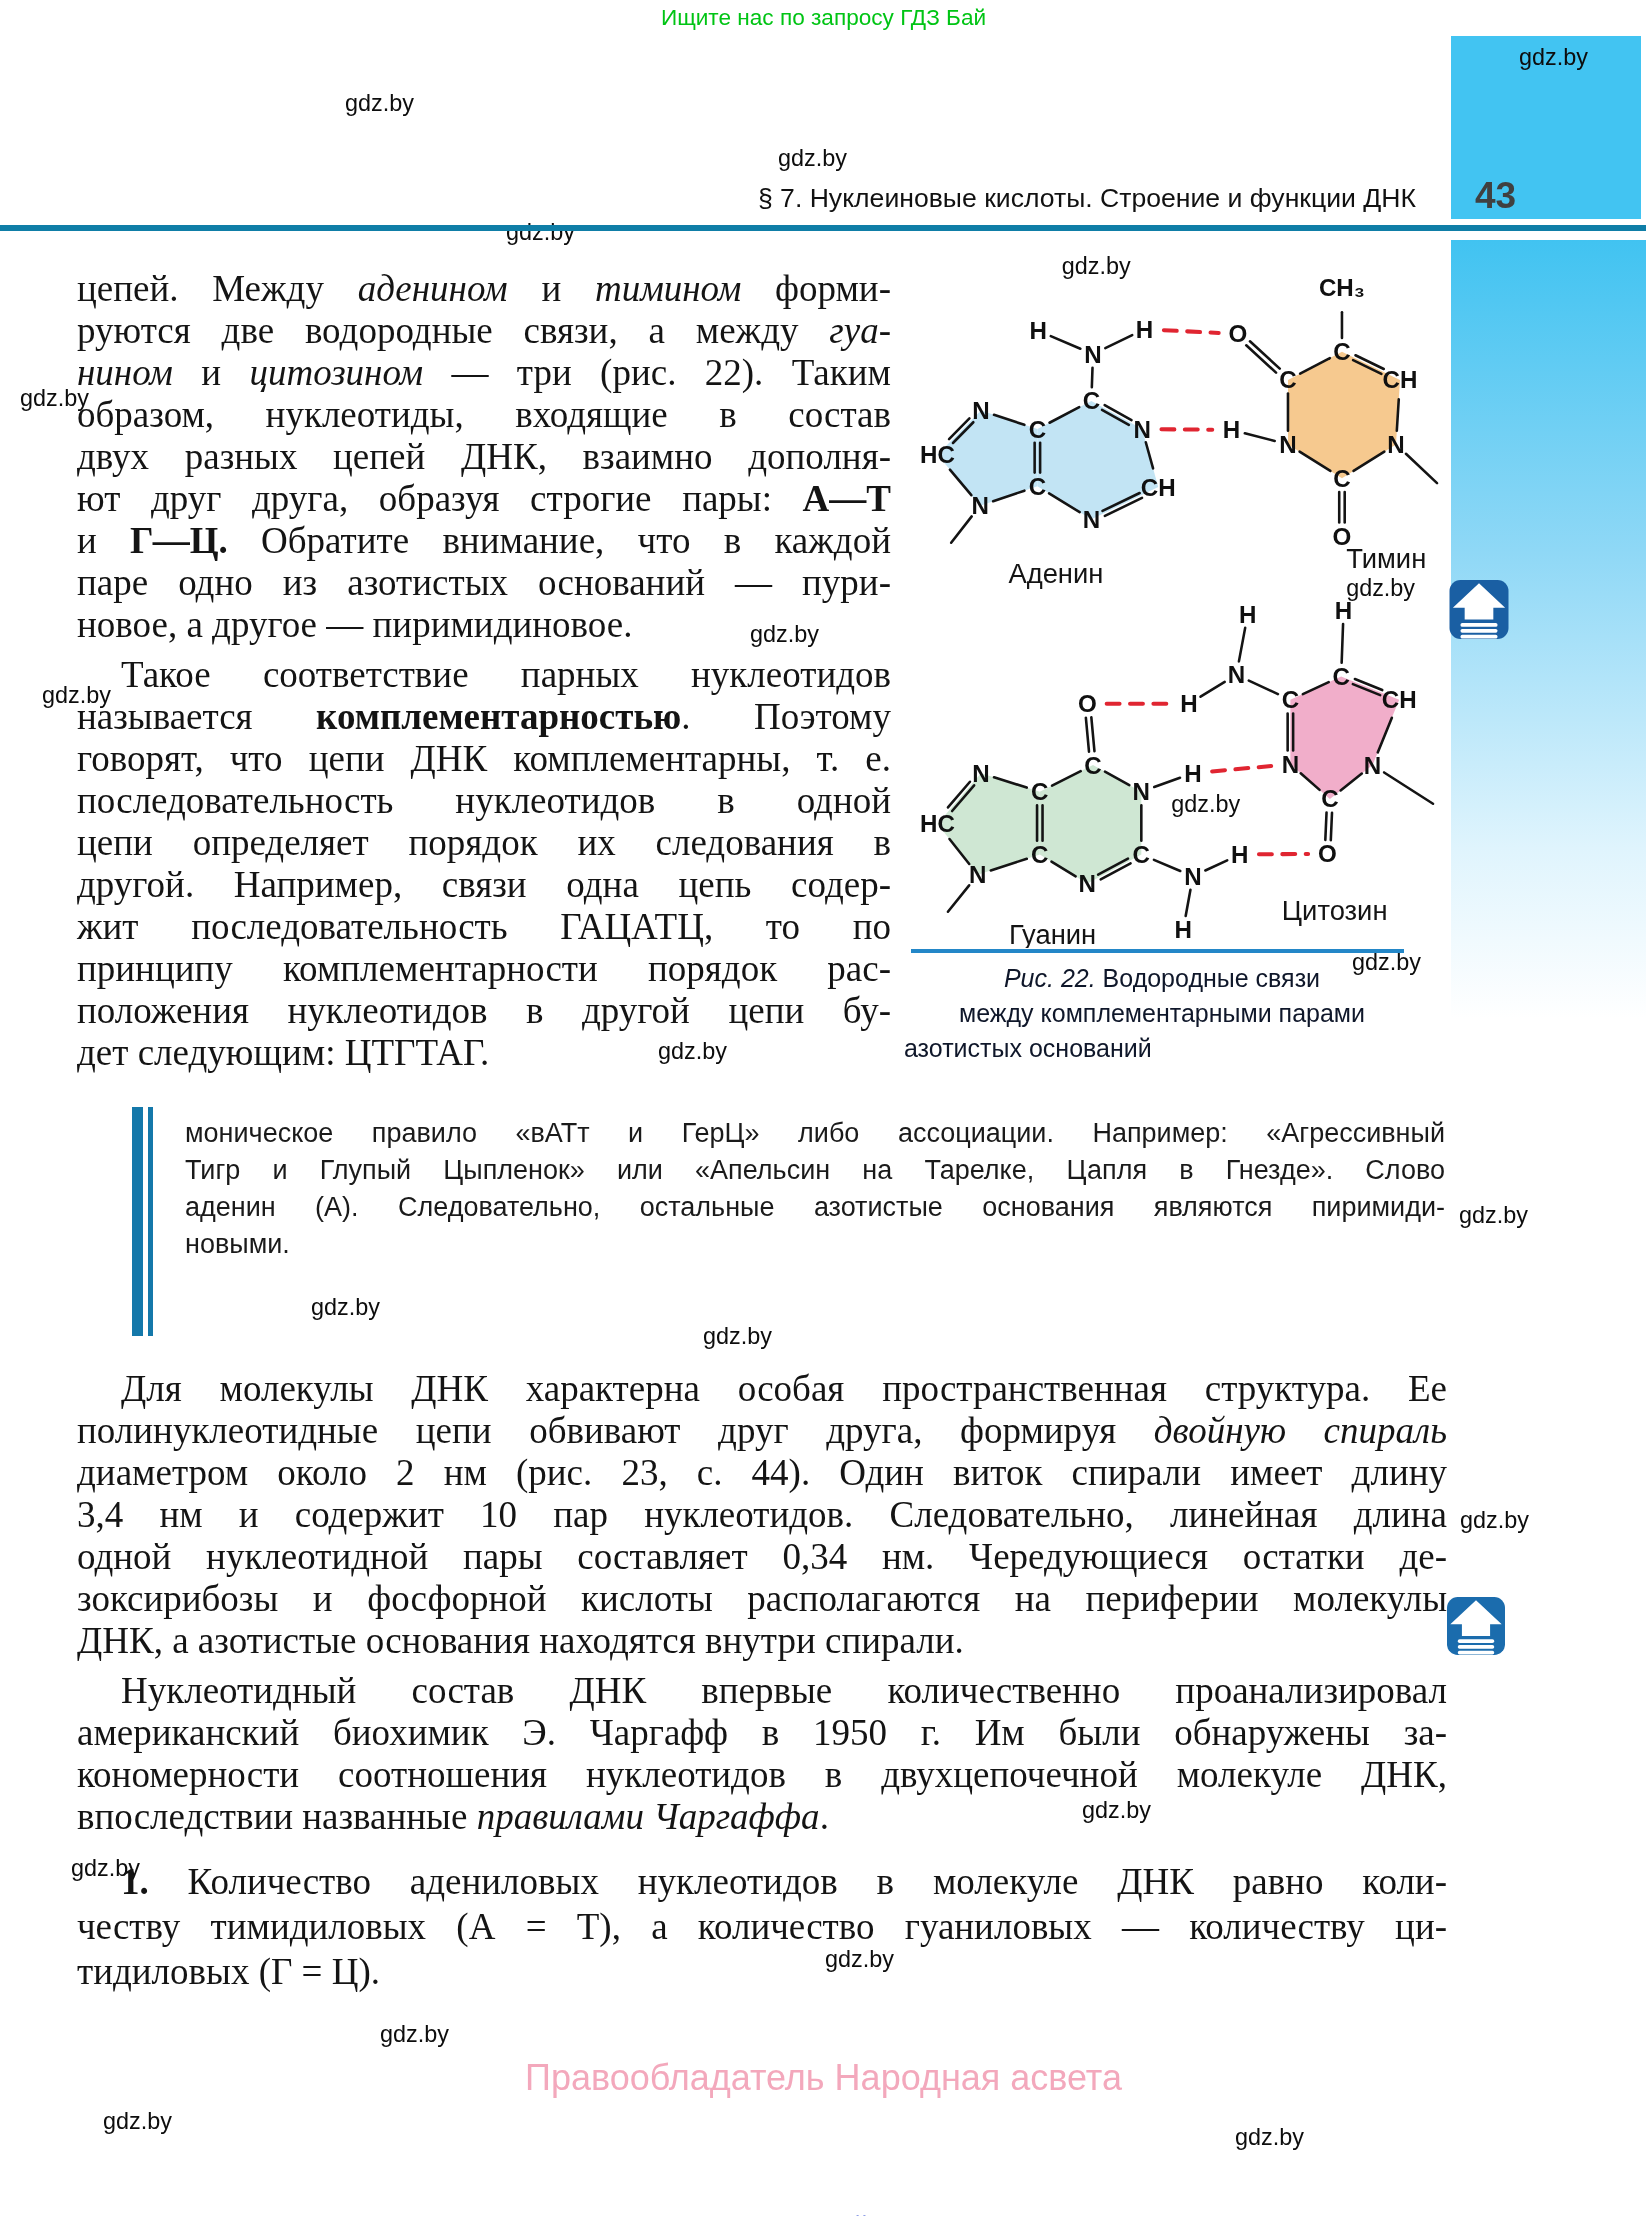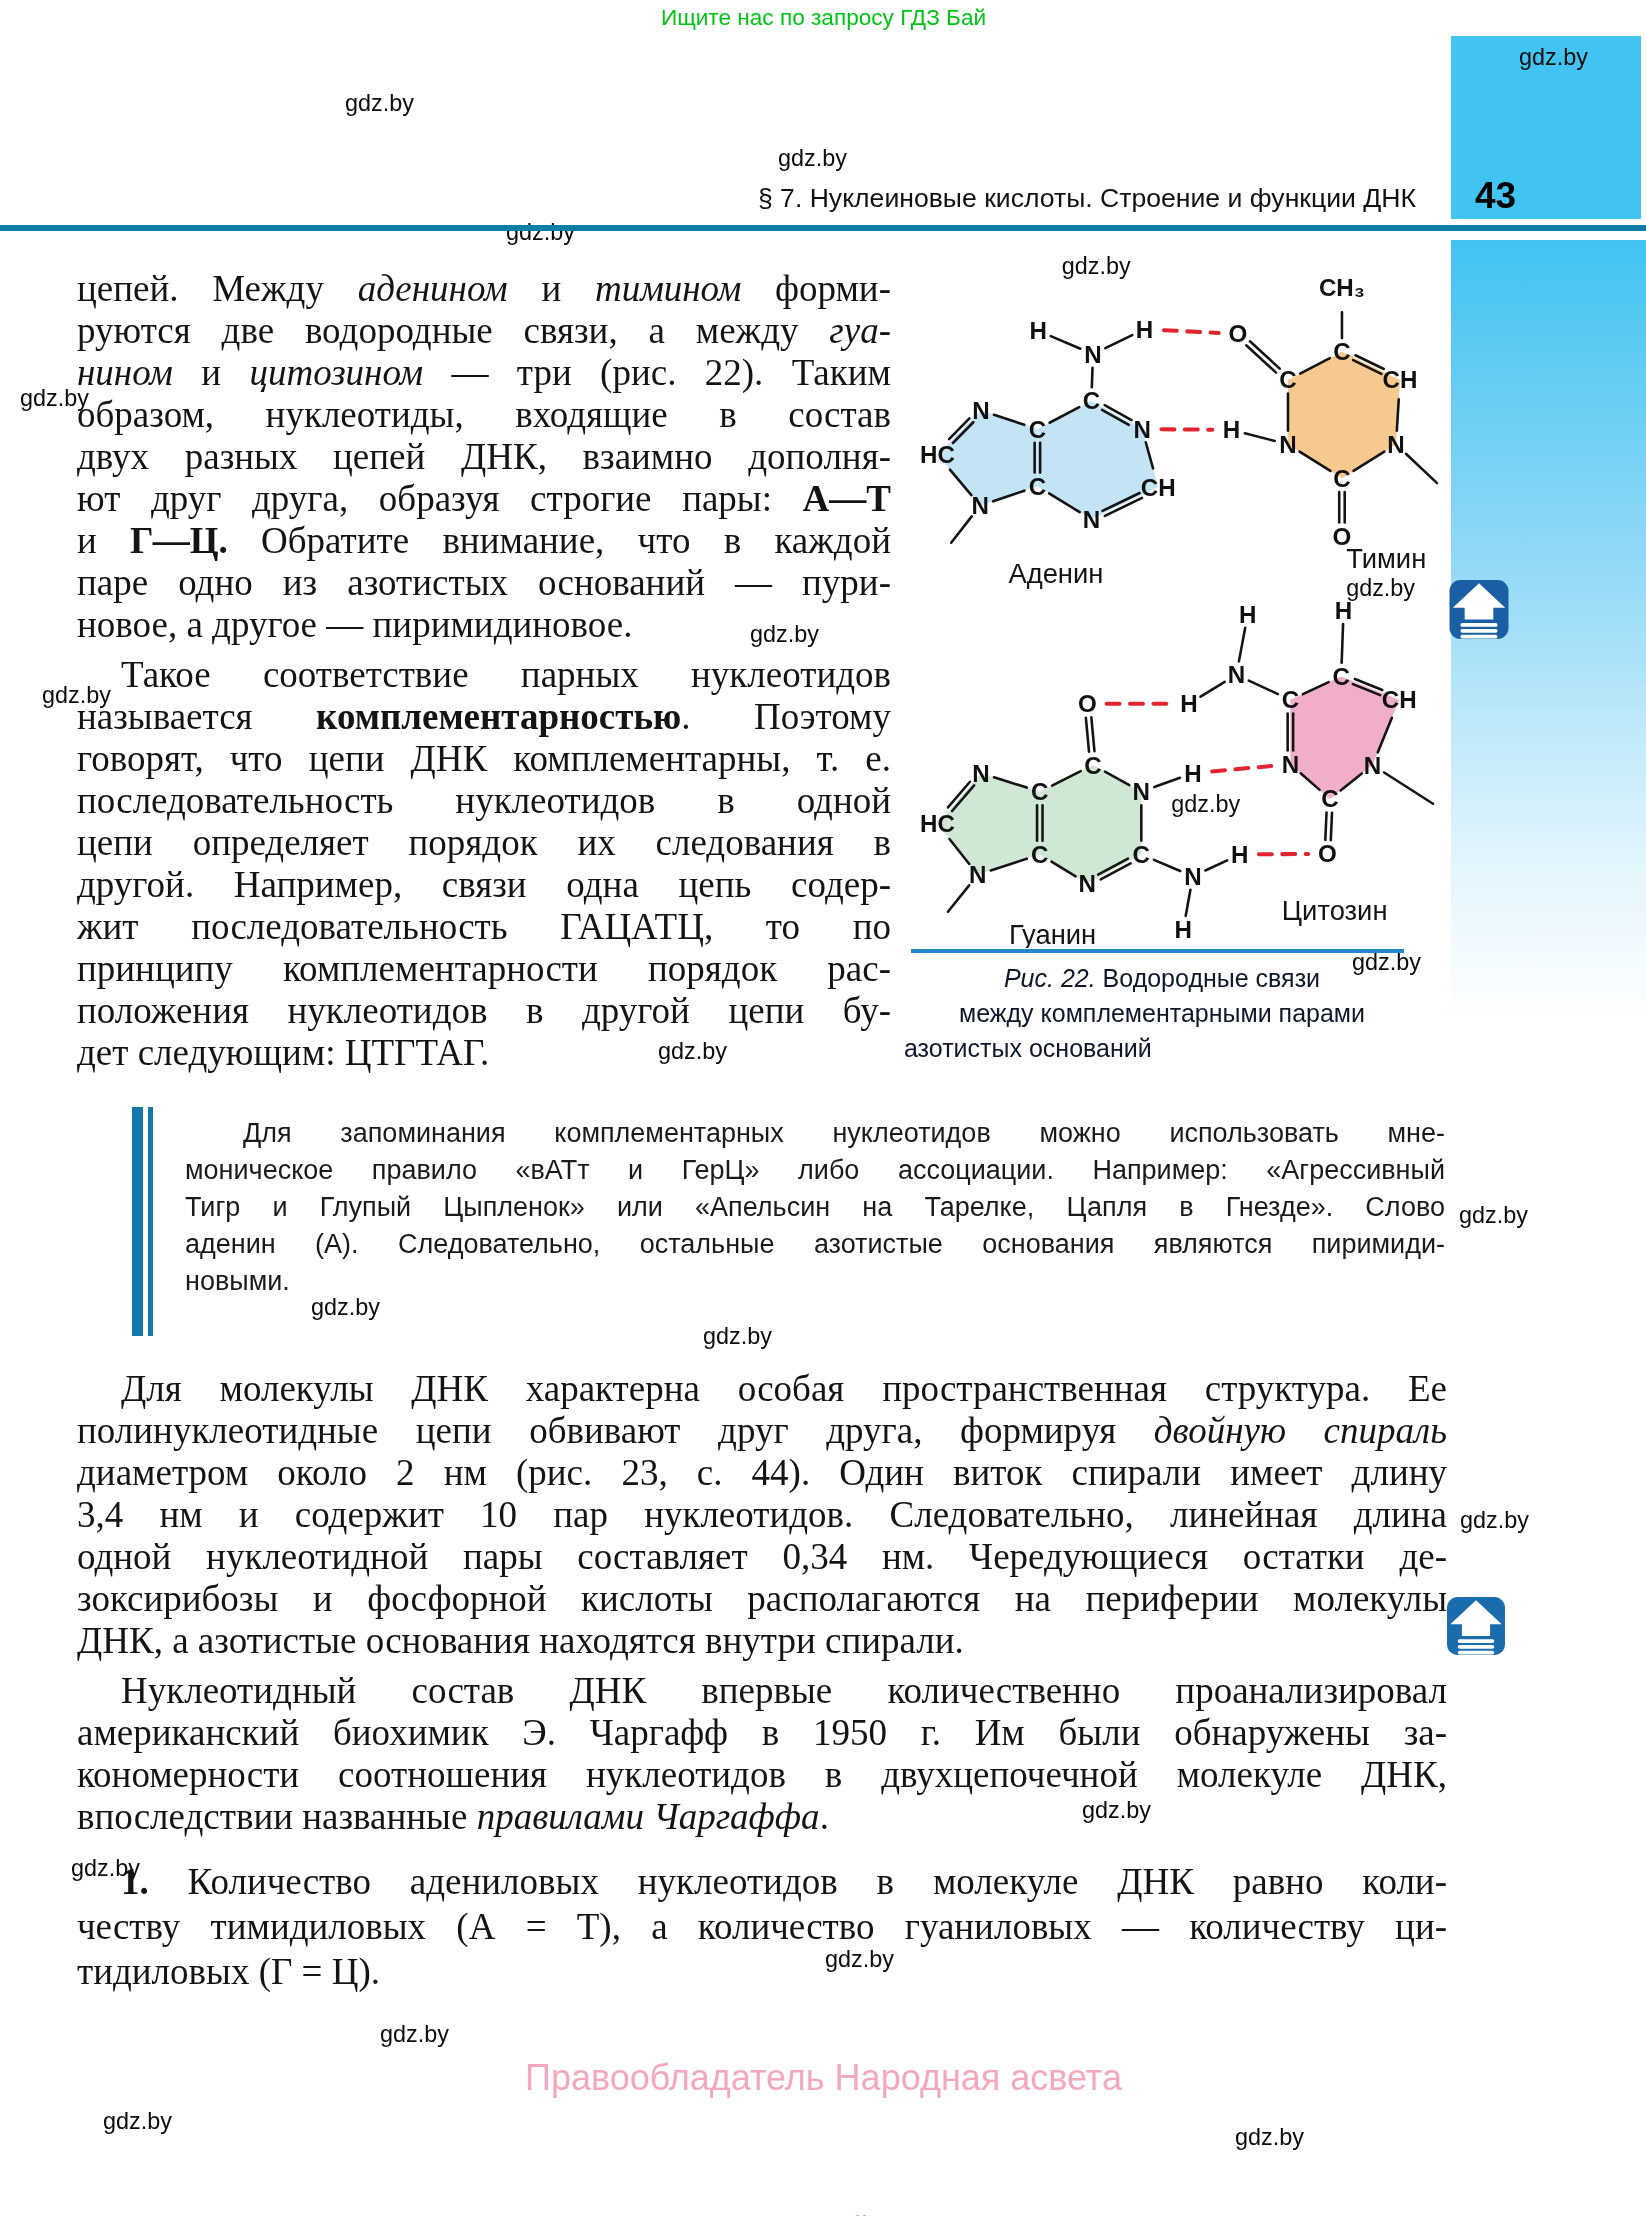--- a/index.html
+++ b/index.html
@@ -8,21 +8,21 @@
   .abs{position:absolute;}
   
   #top-banner{top:4.8px;left:0;width:100%;text-align:center;font-size:22.6px;font-weight:500;}
   
   .wm{position:absolute;font-size:23.4px;color:#0d0d0d;white-space:nowrap;}
   
   #header-title{top:183px;left:637px;width:779px;text-align:right;font-size:26.6px;font-weight:500;color:#111;}
   #header-rule{top:225px;left:0;width:1647px;height:6.4px;background:#0f7ea7;}
   #corner-box{top:36px;left:1451px;width:190px;height:183px;background:#42c4f2;}
   #corner-box .box-wm{position:absolute;top:8px;left:68px;font-size:23.4px;color:#0d0d0d;}
-  #page-number{position:absolute;top:139px;left:24px;font-size:37px;font-weight:bold;color:#000000;}
+  #page-number{position:absolute;top:139px;left:24px;font-size:37px;font-weight:bold;color:#404040;}
   #side-gradient{top:240px;left:1451px;width:196px;height:779px;
      background:linear-gradient(180deg,#41c3f1 0%,#8fd8f6 40%,#dff4fd 78%,#ffffff 100%);}
   
   .par{position:absolute;}
   .par .line{white-space:normal;}
   .par-serif{font-family:"Liberation Serif","DejaVu Serif",serif;font-size:37px;color:#141414;}
   .par-serif .line{height:42px;line-height:42px;text-align:justify;text-align-last:justify;}
   #para5 .line{height:45px;line-height:45px;}
   .par-sans{font-size:27px;color:#1a1a1a;}
   .par-sans .line{height:37px;line-height:37px;text-align:justify;text-align-last:justify;}
@@ -272,21 +272,20 @@
   <div id="caption-rule" class="abs"></div>
   <div id="caption" class="par par-caption" style="top:961px;left:904px;width:516px;">
       <div class="line"><i>Рис. 22.</i> Водородные связи</div>
       <div class="line">между комплементарными парами</div>
       <div class="line last-line">азотистых оснований</div>
     </div>
 
   <div id="mn-bar1" class="abs mn-bar"></div>
   <div id="mn-bar2" class="abs mn-bar"></div>
   <div id="mnemonic" class="par par-sans" style="top:1115px;left:185px;width:1260px;">
-      <div class="line first-indent">Для запоминания комплементарных нуклеотидов можно использовать мне-</div>
       <div class="line">моническое правило «вАТт и ГерЦ» либо ассоциации. Например: «Агрессивный</div>
       <div class="line">Тигр и Глупый Цыпленок» или «Апельсин на Тарелке, Цапля в Гнезде». Слово</div>
       <div class="line">аденин (А). Следовательно, остальные азотистые основания являются пиримиди-</div>
       <div class="line last-line">новыми.</div>
     </div>
 
   <div id="para3" class="par par-serif" style="top:1368px;left:77px;width:1370px;">
       <div class="line first-indent">Для молекулы ДНК характерна особая пространственная структура. Ее</div>
       <div class="line">полинуклеотидные цепи обвивают друг друга, формируя <i>двойную спираль</i></div>
       <div class="line">диаметром около 2 нм (рис. 23, с. 44). Один виток спирали имеет длину</div>

